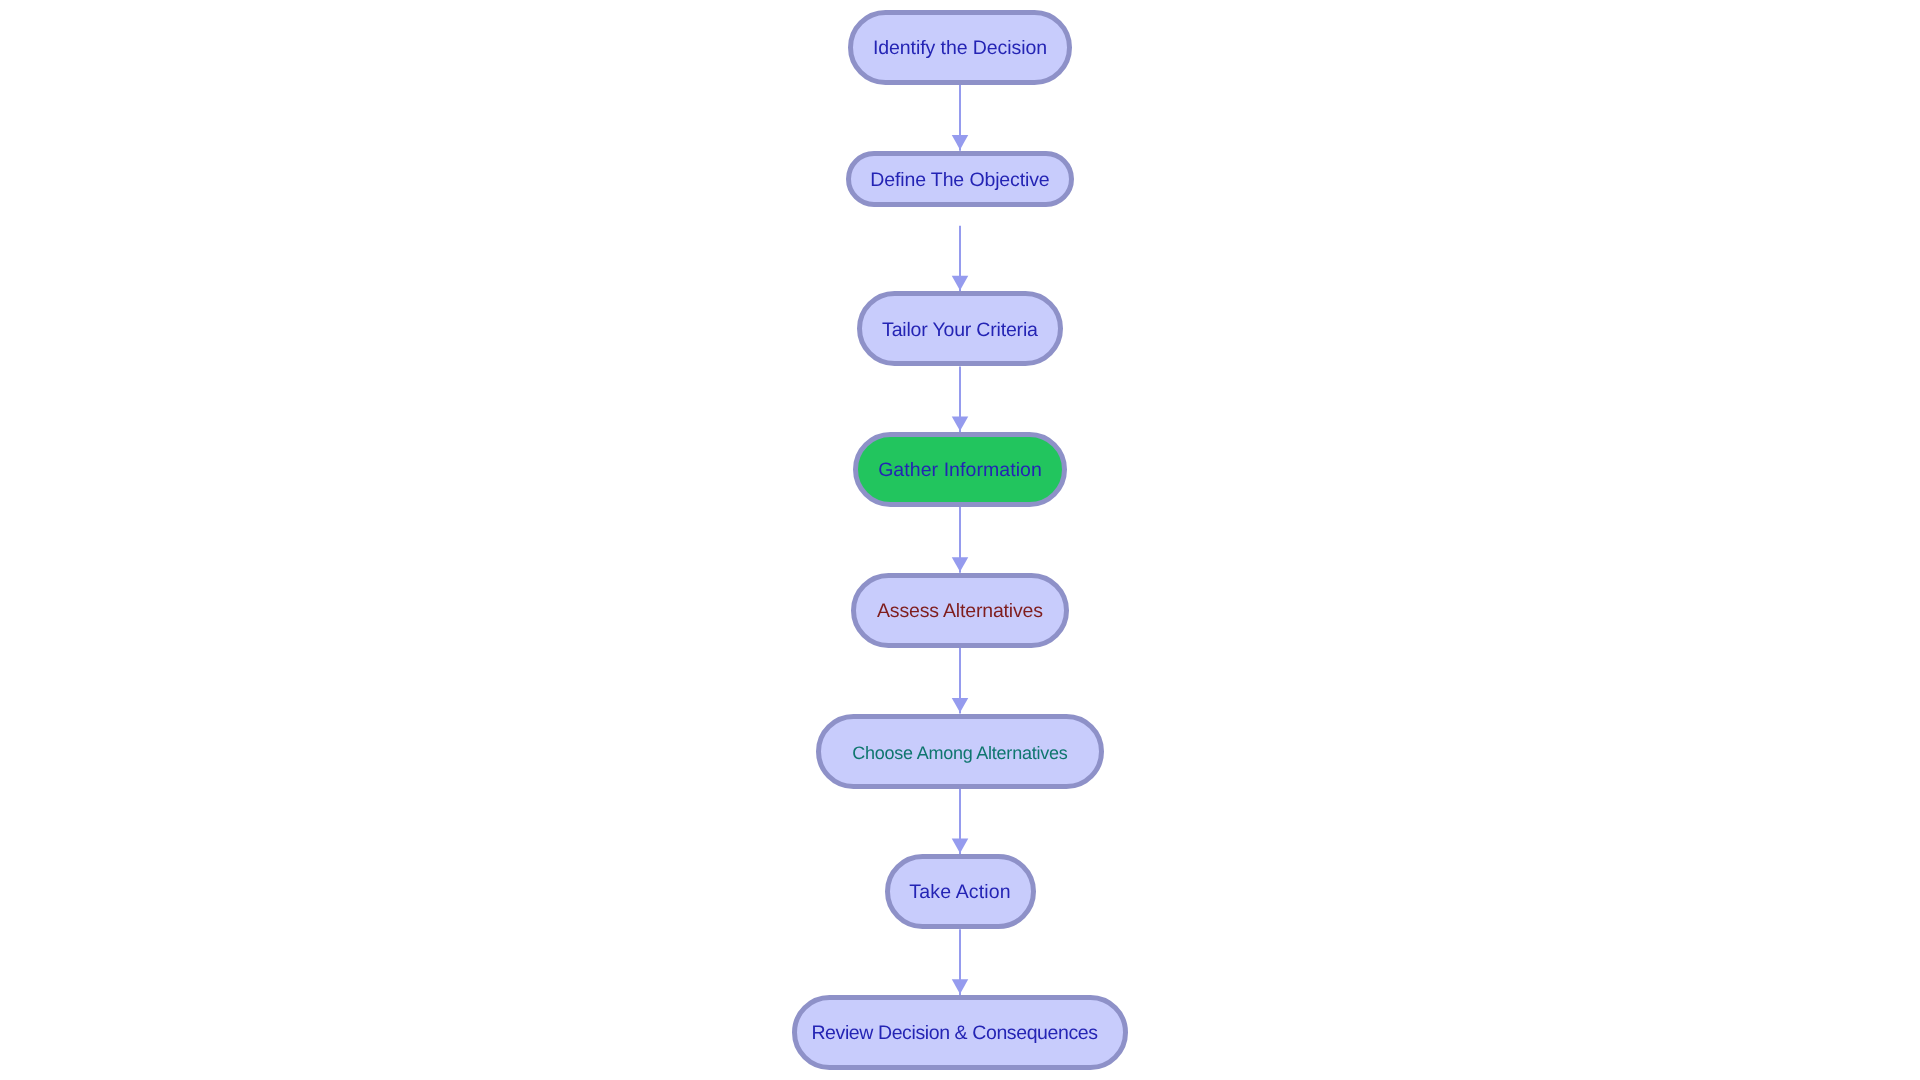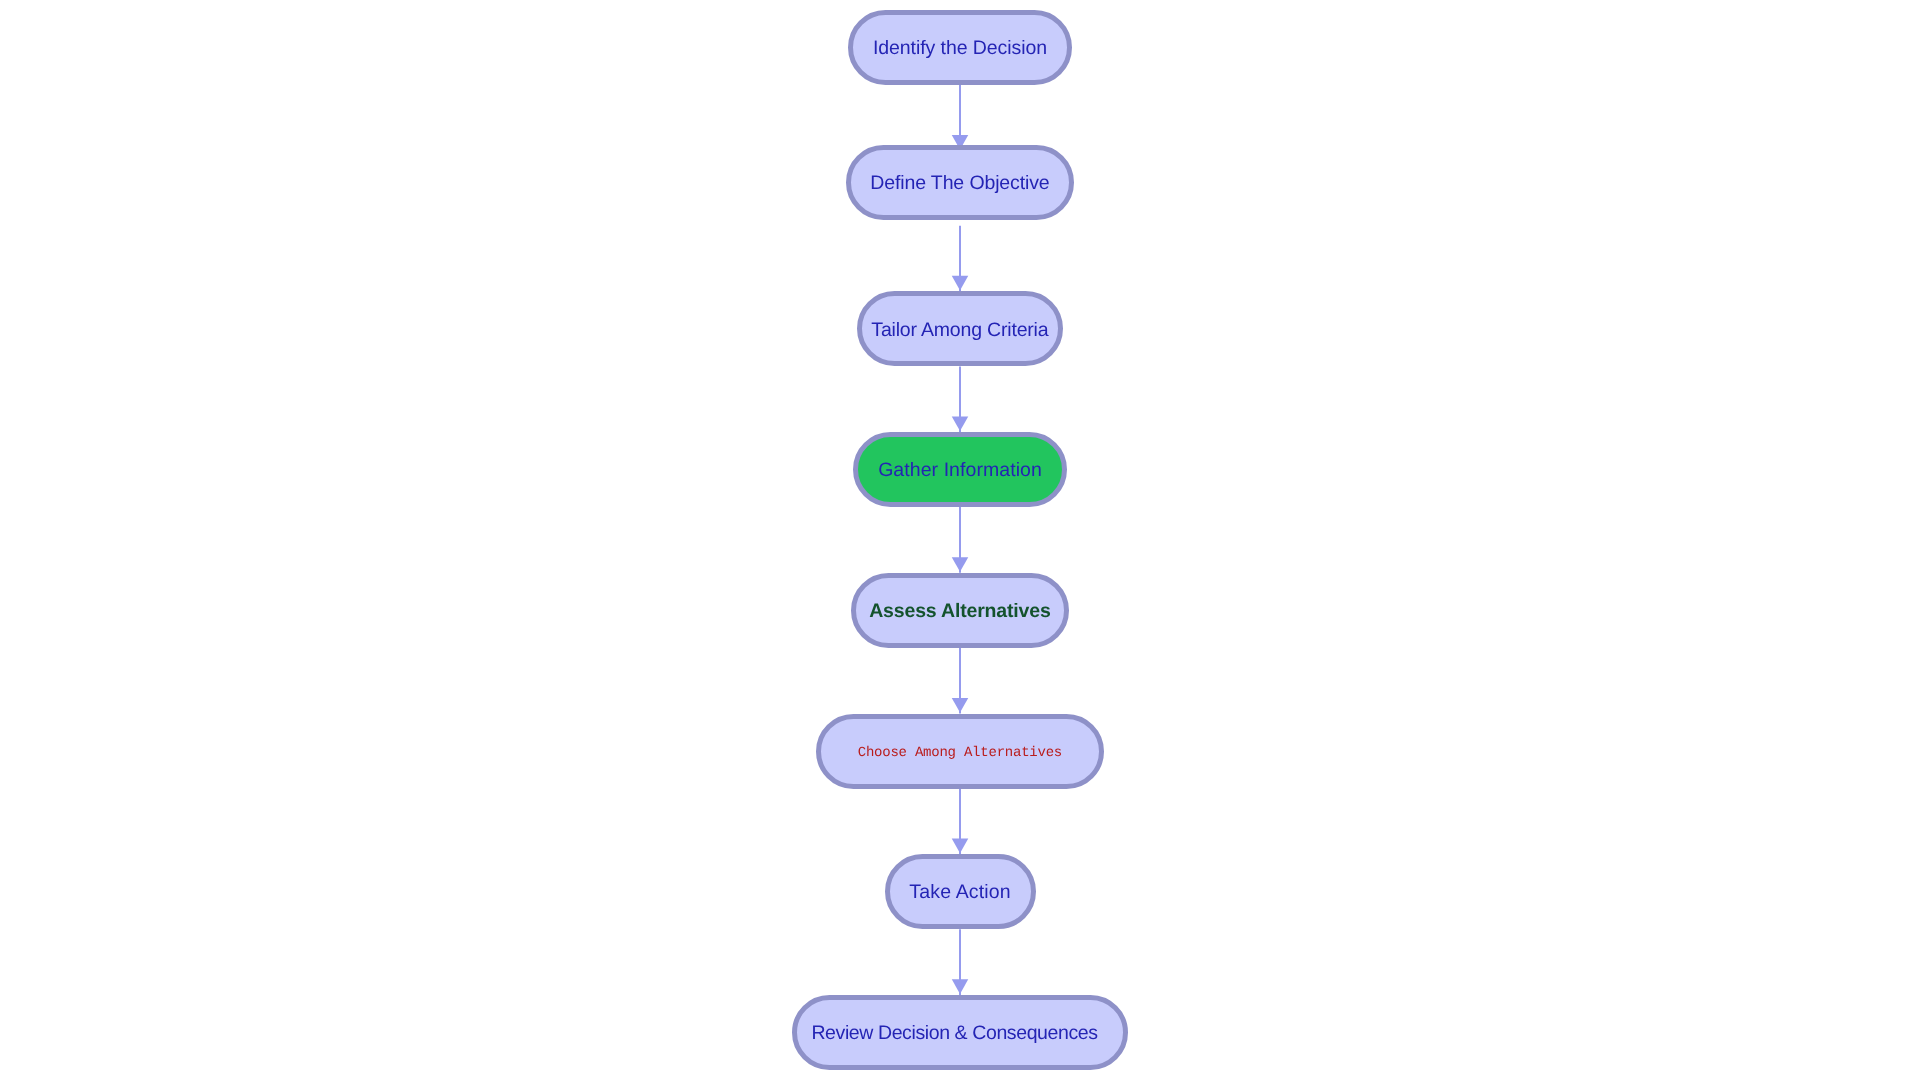--- a/index.html
+++ b/index.html
@@ -87,34 +87,34 @@
     </g>
     <g>
       <path fill="none" stroke="#959BEE" stroke-width="2" d="M 960 929.2 L 960 994.9000000000001"></path>
       <path fill="#959BEE" d="M 951.75 979.3000000000001 L 968.25 979.3000000000001 L 960 993.9000000000001 Z"></path>
     </g>
   </svg>
 
   <div id="node-1" class="node" style="left: 847.9px; top: 10px; width: 224.2px; height: 75px; background: rgb(200, 204, 252); border-color: rgb(142, 145, 200);">
     <span class="node-label" style="color: rgb(36, 36, 180); font-size: 19.5px;">Identify the Decision</span>
   </div>
-  <div id="node-2" class="node" style="left: 846.3px; top: 145px; width: 227.4px; height: 75px; background: rgb(200, 204, 252); border-color: rgb(142, 145, 200);">
+  <div id="node-2" class="node" style="left: 846.3px; top: 151px; width: 227.4px; height: 56px; background: rgb(200, 204, 252); border-color: rgb(142, 145, 200);">
     <span class="node-label" style="color: rgb(36, 36, 180); font-size: 19.5px;">Define The Objective</span>
   </div>
   <div id="node-3" class="node" style="left: 857.4px; top: 291.4px; width: 205.2px; height: 75px; background: rgb(200, 204, 252); border-color: rgb(142, 145, 200);">
-    <span class="node-label" style="color: rgb(36, 36, 180); font-size: 19.5px;">Tailor Among Criteria</span>
+    <span class="node-label" style="color: rgb(36, 36, 180); font-size: 19.5px;">Tailor Your Criteria</span>
   </div>
   <div id="node-4" class="node" style="left: 853.3px; top: 432.1px; width: 213.4px; height: 75px; background: #22c55e; border-color: rgb(142, 145, 200);">
     <span class="node-label" style="color: rgb(36, 36, 180); font-size: 19.5px;">Gather Information</span>
   </div>
   <div id="node-5" class="node" style="left: 850.7px; top: 572.8px; width: 218.6px; height: 75px; background: rgb(200, 204, 252); border-color: rgb(142, 145, 200);">
-    <span class="node-label" style="color: #14532d; font-size: 19.5px; font-weight: bold;">Assess Alternatives</span>
+    <span class="node-label" style="color: #7f1d1d; font-size: 19.5px;">Assess Alternatives</span>
   </div>
   <div id="node-6" class="node" style="left: 816.2px; top: 713.5px; width: 287.6px; height: 75px; background: rgb(200, 204, 252); border-color: rgb(142, 145, 200);">
-    <span class="node-label" style="color: #b91c1c; font-size: 14px; font-family: Liberation Mono, monospace;">Choose Among Alternatives</span>
+    <span class="node-label" style="color: #0f766e; font-size: 18px;">Choose Among Alternatives</span>
   </div>
   <div id="node-7" class="node" style="left: 884.5px; top: 854.2px; width: 151px; height: 75px; background: rgb(200, 204, 252); border-color: rgb(142, 145, 200);">
     <span class="node-label" style="color: rgb(36, 36, 180); font-size: 19.5px;">Take Action</span>
   </div>
   <div id="node-8" class="node" style="left: 792.3px; top: 994.9px; width: 335.4px; height: 75px; background: rgb(200, 204, 252); border-color: rgb(142, 145, 200);">
     <span class="node-label" style="color: rgb(36, 36, 180); font-size: 19.5px;">Review Decision &amp; Consequences</span>
   </div>
 
 </div>
 

